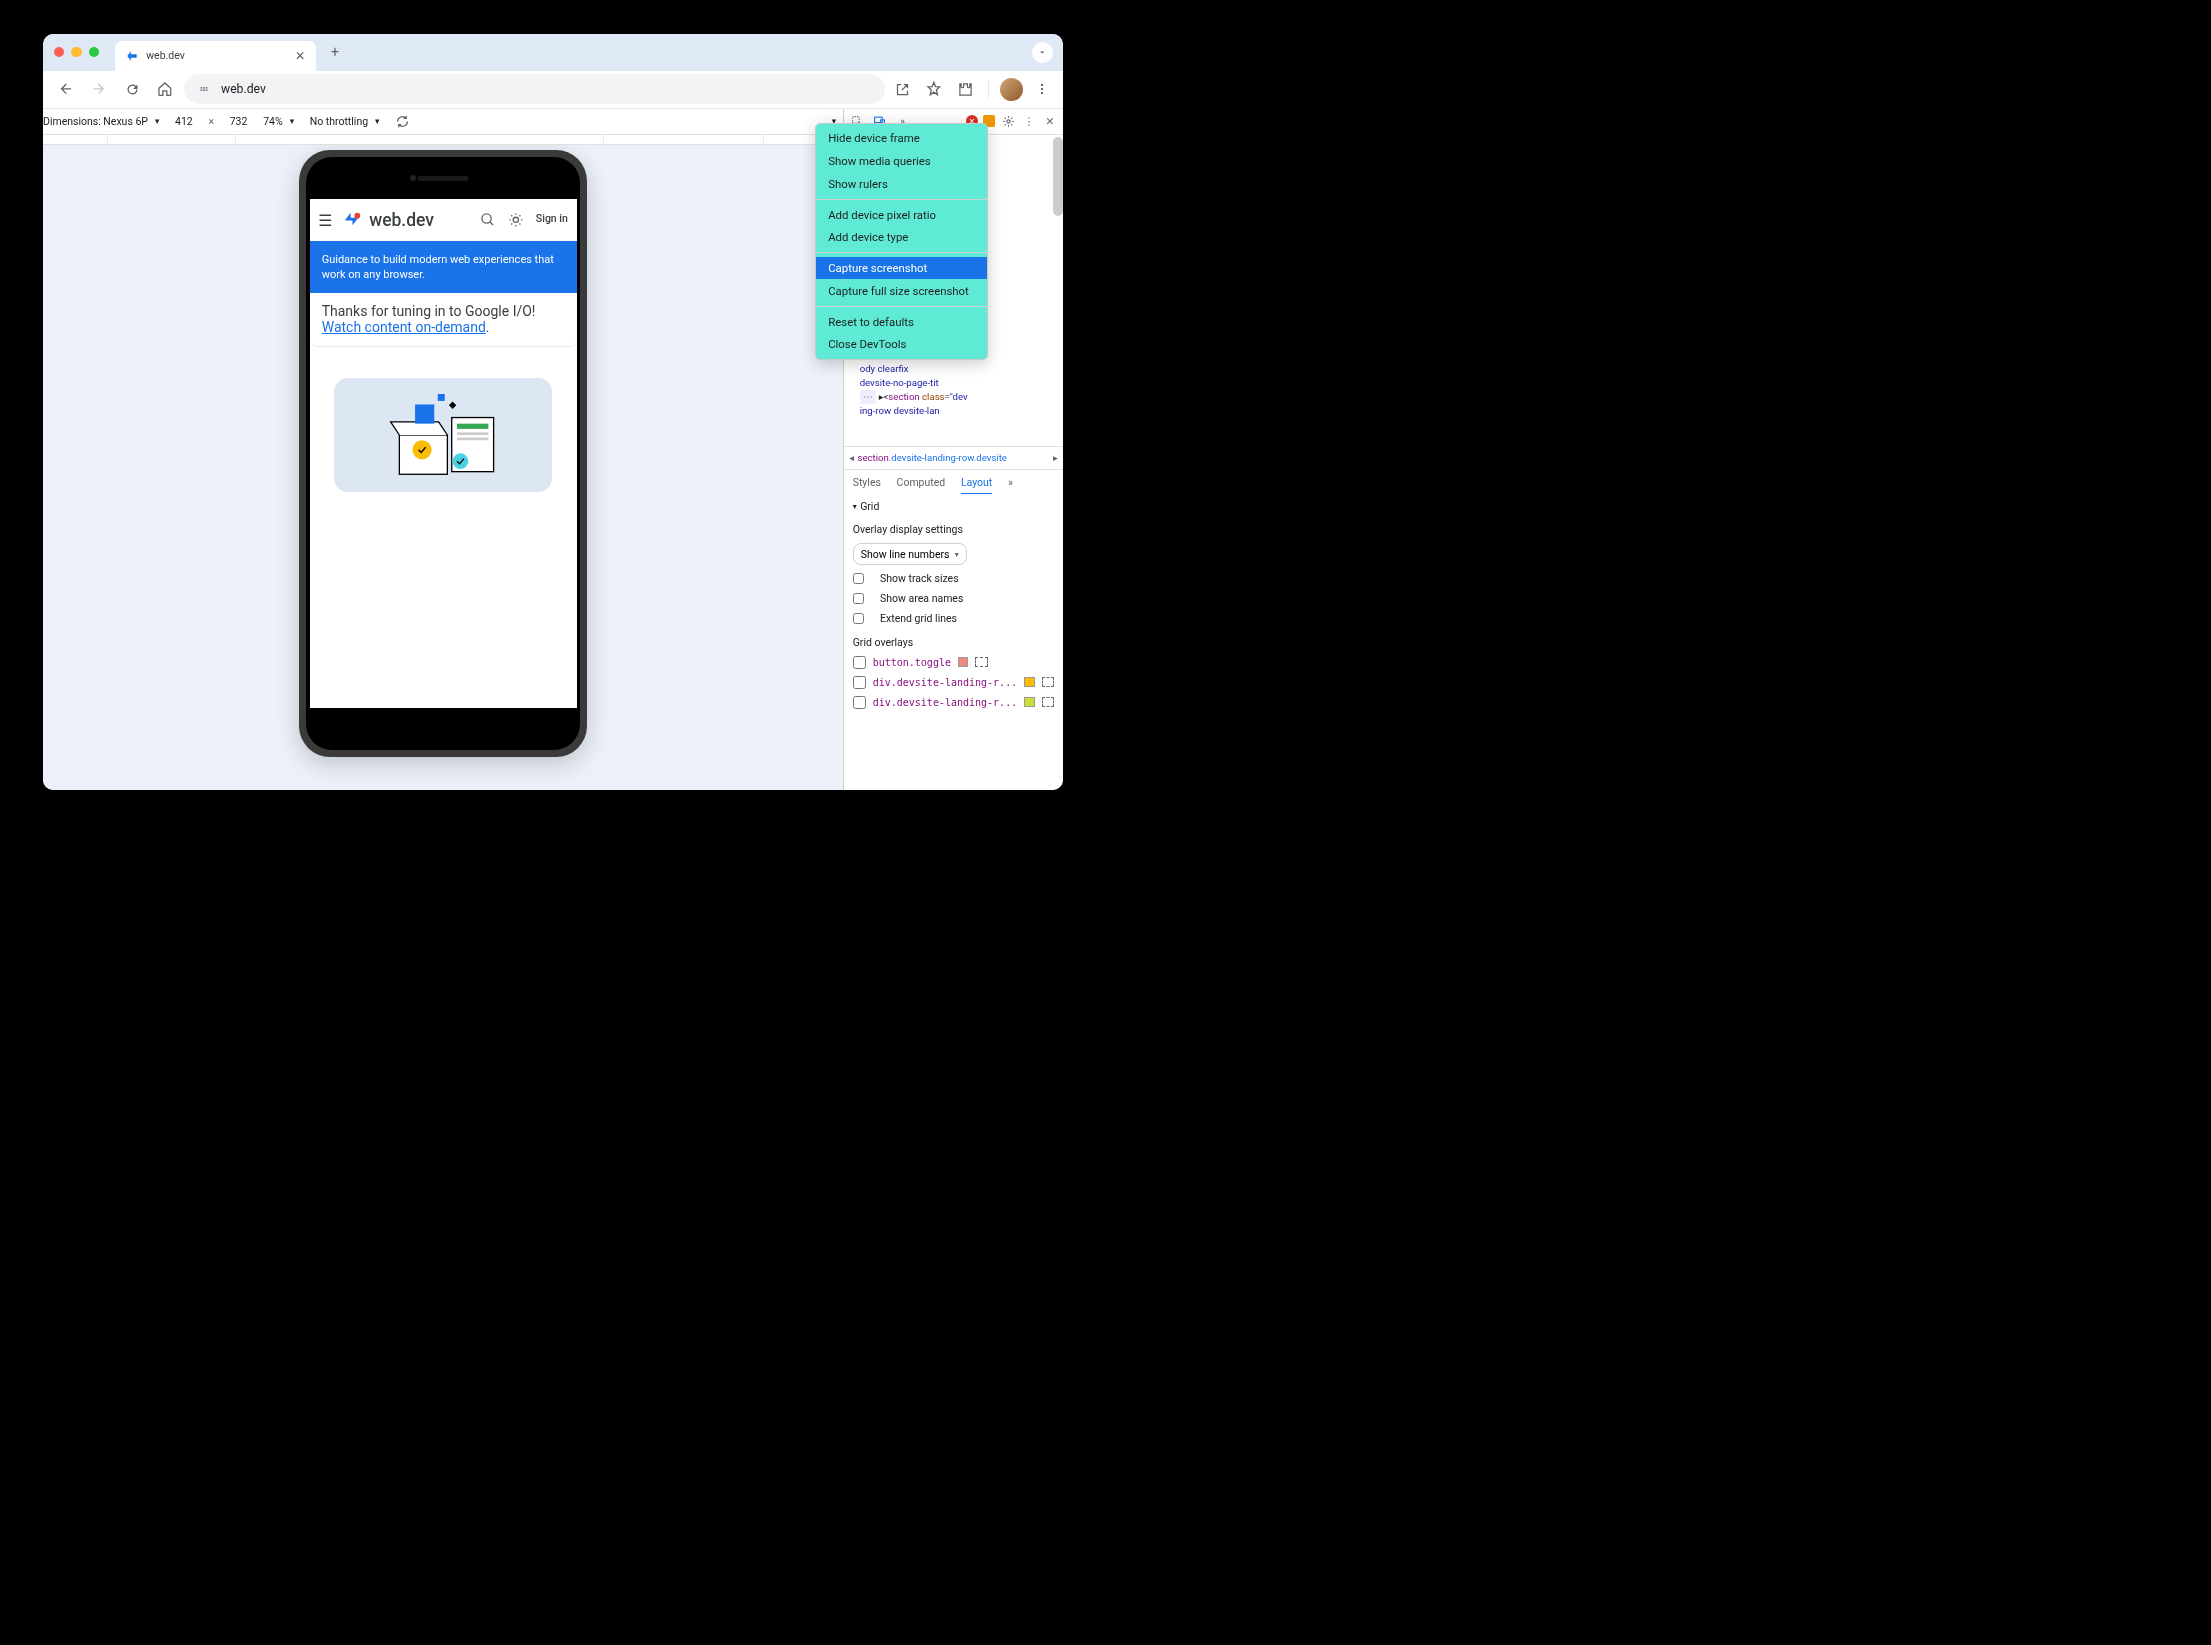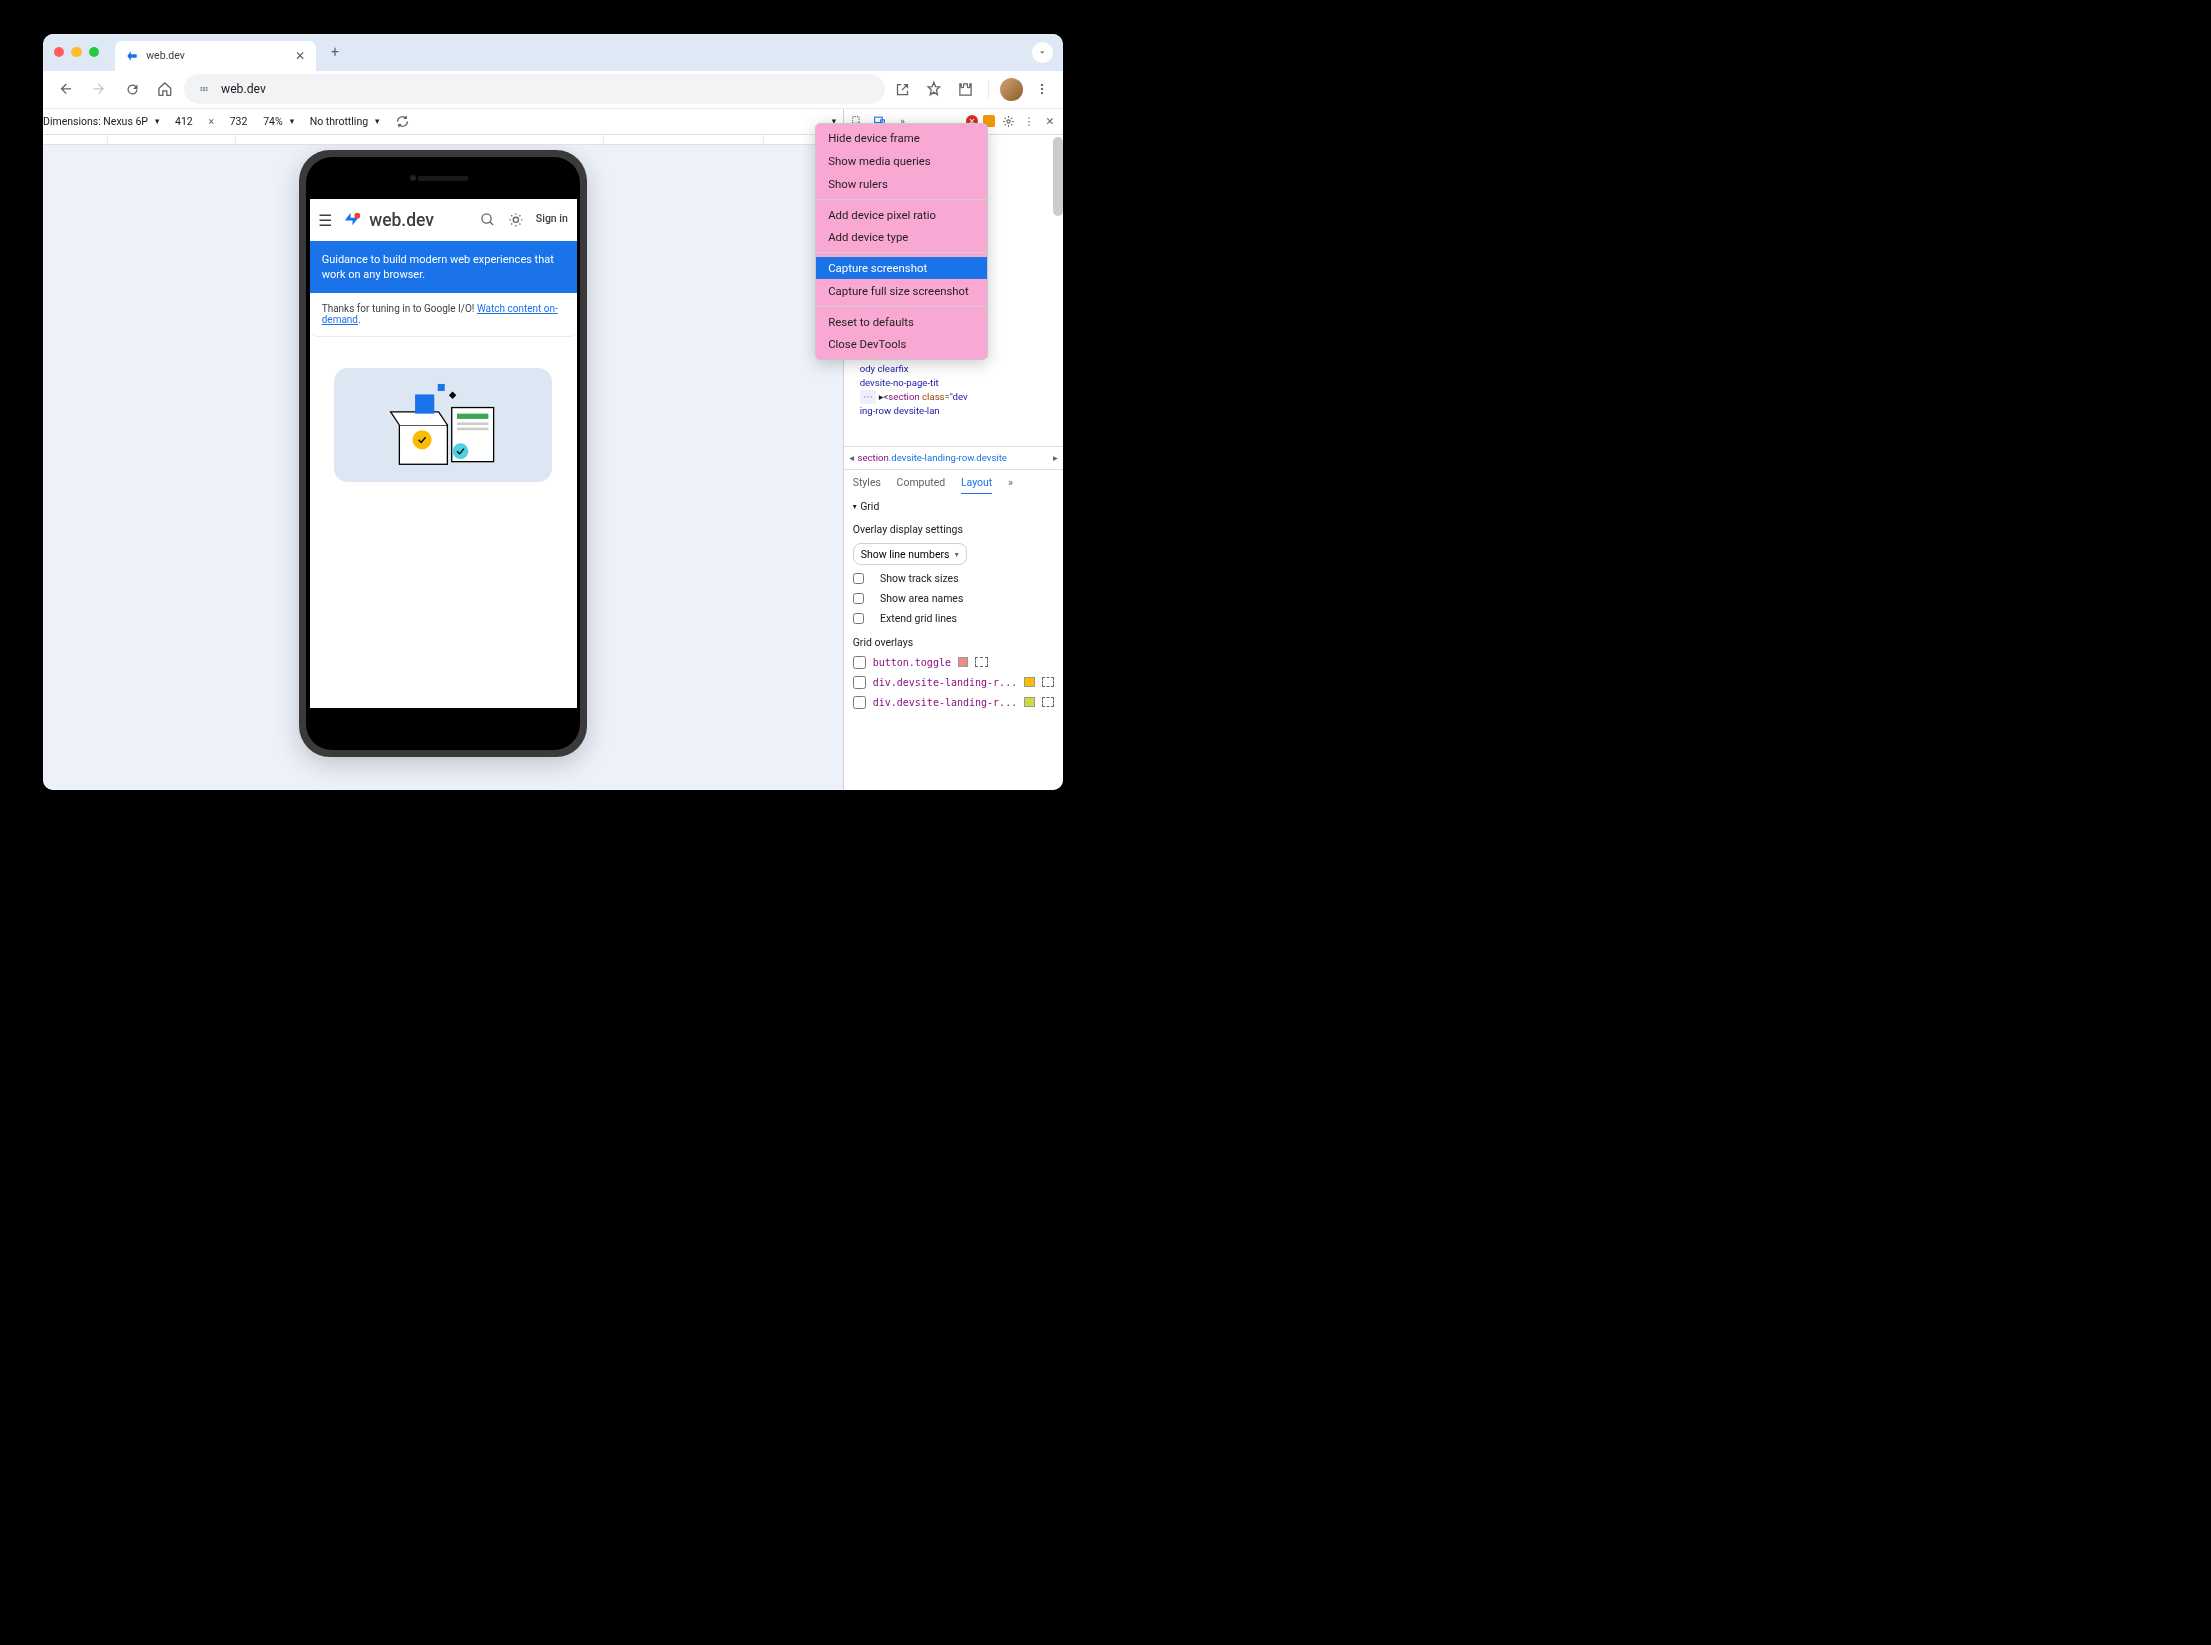--- a/index.html
+++ b/index.html
@@ -51,35 +51,35 @@
     .phone-screen { width: 100%; height: 100%; background: #fff; overflow: hidden; }
     
     .page-header { height: 42px; display: flex; align-items: center; padding: 0 8.7px; gap: 8.7px; }
     .hamburger { font-size: 15.7px; color: #3c4043; }
     .page-logo { display: flex; align-items: center; gap: 5.2px; font-size: 17.5px; font-weight: 500; color: #3c4043; }
     .page-header-right { margin-left: auto; display: flex; gap: 12.2px; }
     .page-icon { color: #5f6368; }
     .sign-in { font-size: 10.5px; font-weight: 500; color: #3c4043; }
     
     .blue-banner { background: #1a73e8; color: #fff; padding: 10.5px 12.2px; font-size: 11px; line-height: 1.4; }
-    .io-banner { padding: 10.5px 12.2px; font-size: 10px; color: #3c4043; border-bottom: 0.9px solid #e8eaed; border-radius: 8px; }
+    .io-banner { padding: 10.5px 12.2px; font-size: 14px; color: #3c4043; border-bottom: 0.9px solid #e8eaed; border-radius: 8px; }
     .io-banner a { color: #1a73e8; text-decoration: underline; }
     
     .hero-illustration { margin: 31px 24.5px 17.5px; height: 114px; background: #dce7f3; border-radius: 14px; display: flex; align-items: center; justify-content: center; }
     .hero-title { font-size: 35px; font-weight: 500; color: #1f1f1f; padding: 0 12.2px; line-height: 1.15; letter-spacing: -0.9px; }
     
     .devtools { width: 220px; background: #fff; border-left: 0.9px solid #d0d0d0; display: flex; flex-direction: column; font-size: 10.5px; position: relative; }
     .dt-top { height: 26px; display: flex; align-items: center; padding: 0 5.2px; gap: 7px; border-bottom: 0.9px solid #e0e0e0; }
     .dt-top-icon { width: 15.7px; height: 15.7px; display: flex; align-items: center; justify-content: center; color: #5f6368; cursor: pointer; }
     .dt-top-icon.active { color: #1a73e8; }
     .dt-top-right { margin-left: auto; display: flex; gap: 5.2px; align-items: center; }
     .badge-err { width: 12.2px; height: 12.2px; background: #d93025; border-radius: 50%; color: #fff; font-size: 7.9px; display:flex;align-items:center;justify-content:center; }
     .badge-warn { width: 12.2px; height: 12.2px; background: #f29900; border-radius: 1.7px; }
     
-    .context-menu { position: absolute; top: 14px; right: 75px; width: 173px; background: #f9a8d4; border: 0.9px solid #c8c8c8; border-radius: 5.2px; box-shadow: 0 3.5px 15.7px rgba(0,0,0,0.2); padding: 3.5px 0; z-index: 100; }
+    .context-menu { position: absolute; top: 14px; right: 75px; width: 173px; background: #5eead4; border: 0.9px solid #c8c8c8; border-radius: 5.2px; box-shadow: 0 3.5px 15.7px rgba(0,0,0,0.2); padding: 3.5px 0; z-index: 100; }
     .cm-item { padding: 4.4px 12.2px; font-size: 11.4px; color: #1f1f1f; cursor: pointer; }
     .cm-item.highlight { background: #1a73e8; color: #fff; }
     .cm-sep { height: 0.9px; background: #d0d0d0; margin: 3.5px 0; }
     
     .elements-content { flex: 0 0 auto; padding: 5.2px; font-family: Menlo, monospace; font-size: 9.6px; line-height: 1.45; color: #202124; overflow: hidden; height: 311px; }
     .el-tag { color: #881280; }
     .el-attr { color: #994500; }
     .el-val { color: #1a1aa6; }
     .el-row { white-space: nowrap; padding-left: 10.5px; }
     .el-dots { background: #eef; padding: 0 3.5px; border-radius: 2.6px; color: #666; display: inline-block; }

